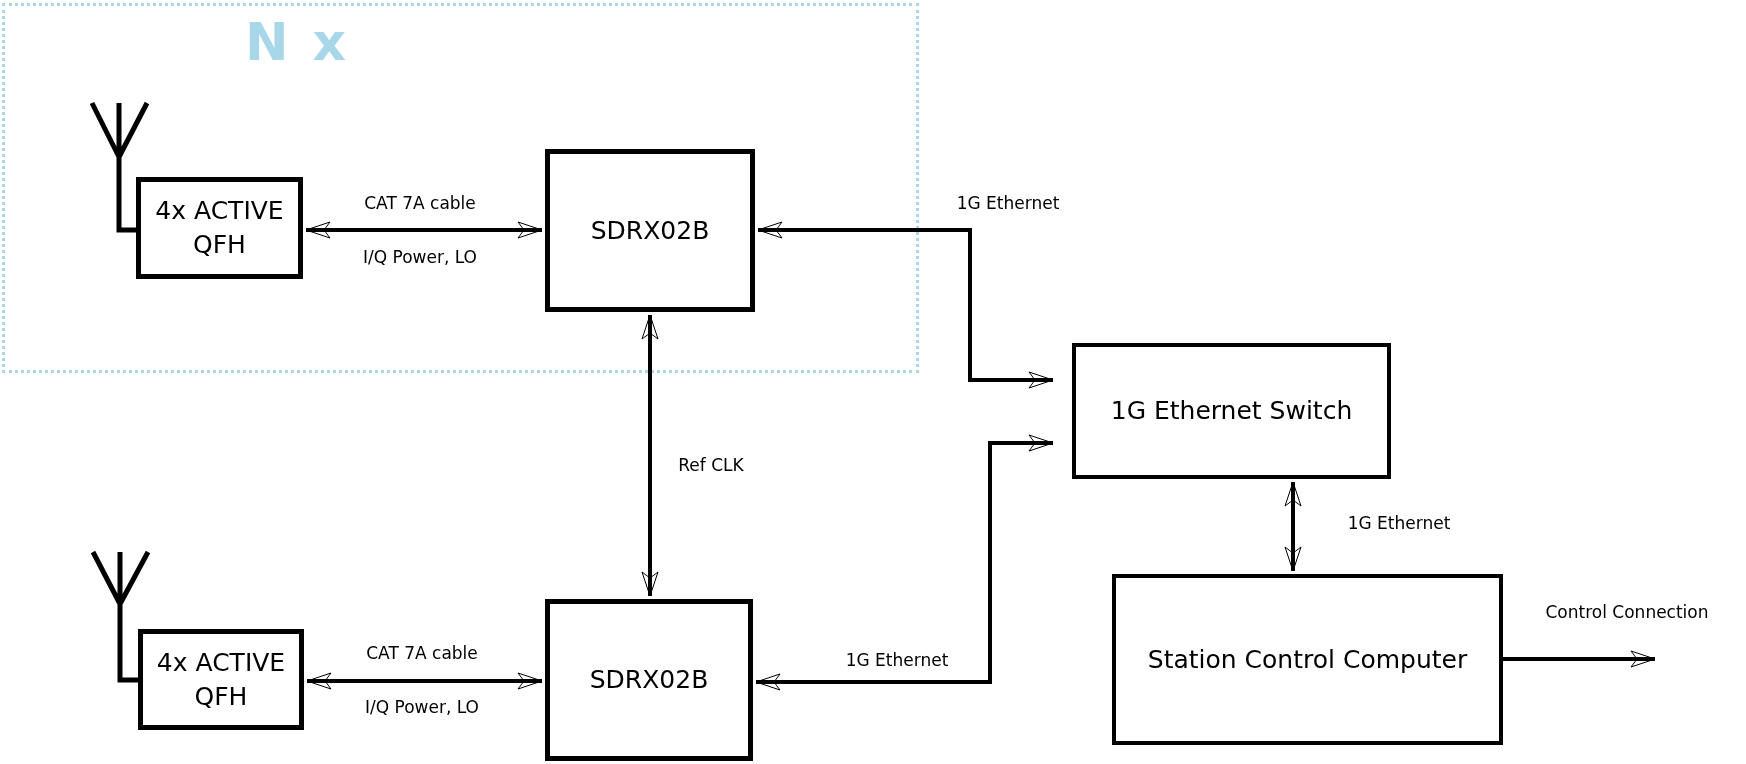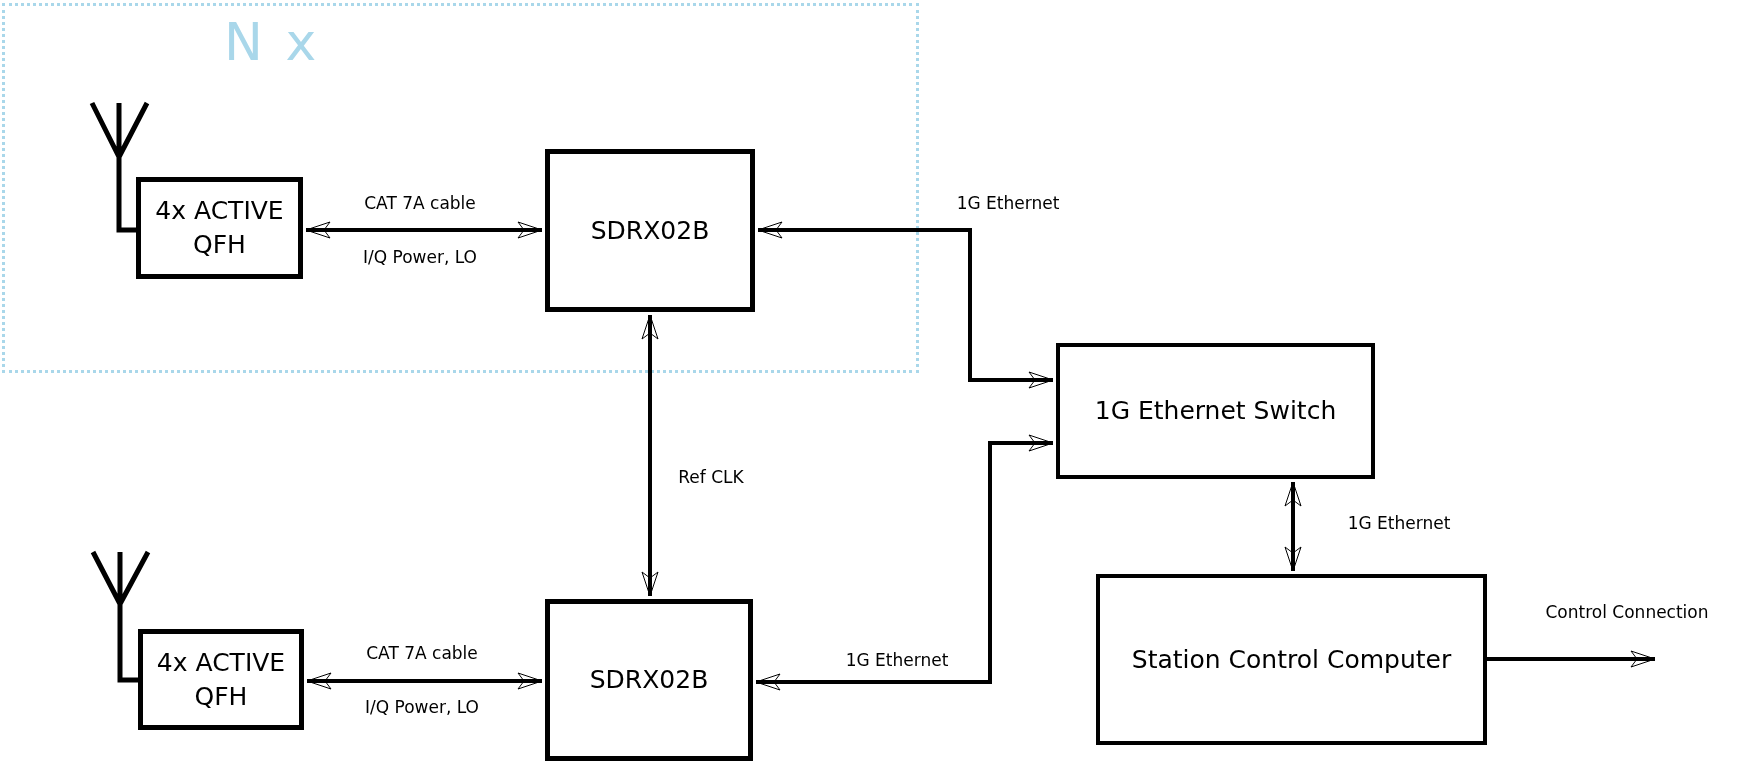--- a/index.html
+++ b/index.html
@@ -5,31 +5,31 @@
   html,body{margin:0;padding:0;background:#fff;}
   #canvas{
     position:relative;width:1746px;height:764px;background:#ffffff;overflow:hidden;
     font-family:"DejaVu Sans","Liberation Sans",sans-serif;color:#000;
   }
   .nx-box{
     position:absolute;left:2px;top:3px;width:917px;height:370px;
     box-sizing:border-box;border:3px dotted #a9d7ea;
   }
   .nx-label{
-    position:absolute;left:224px;top:16px;font-size:52px;line-height:1.0;
-    color:#a9d7ea;letter-spacing:3px;white-space:nowrap;
+    position:absolute;left:245px;top:16px;font-size:52px;line-height:1.0;
+    color:#a9d7ea;letter-spacing:3px;white-space:nowrap;font-weight:bold;
   }
   svg.wires{position:absolute;left:0;top:0;width:1746px;height:764px;}
   svg.wires path{stroke:#000;fill:none;}
   .box{
     position:absolute;box-sizing:border-box;background:#ffffff;border:5px solid #000;
     display:flex;flex-direction:column;align-items:center;justify-content:center;
     text-align:center;font-size:25px;line-height:1.35;white-space:nowrap;
   }
-  .box.thin{border-width:4px;}
+  .box.thin{border-width:4px;margin-left:16px;}
   .elabel{
     position:absolute;transform:translate(-50%,-50%);
     font-size:17px;white-space:nowrap;
   }
 </style>
 </head>
 <body>
 
 <div id="canvas">
 
@@ -81,20 +81,20 @@
     <span>1G Ethernet Switch</span>
   </div>
 
   <div class="box thin" style="left:1096px;top:574px;width:391px;height:171px;align-items:center;">
     <span>Station Control Computer</span>
   </div>
 
   <div class="elabel" style="left:420px;top:203px;">CAT 7A cable</div>
   <div class="elabel" style="left:420px;top:257px;">I/Q Power, LO</div>
   <div class="elabel" style="left:1008px;top:203px;">1G Ethernet</div>
-  <div class="elabel" style="left:711px;top:477px;">Ref CLK</div>
+  <div class="elabel" style="left:711px;top:465px;">Ref CLK</div>
   <div class="elabel" style="left:422px;top:653px;">CAT 7A cable</div>
   <div class="elabel" style="left:422px;top:707px;">I/Q Power, LO</div>
   <div class="elabel" style="left:897px;top:660px;">1G Ethernet</div>
   <div class="elabel" style="left:1399px;top:523px;">1G Ethernet</div>
   <div class="elabel" style="left:1627px;top:612px;">Control Connection</div>
 
 </div>
 
 </body></html>

